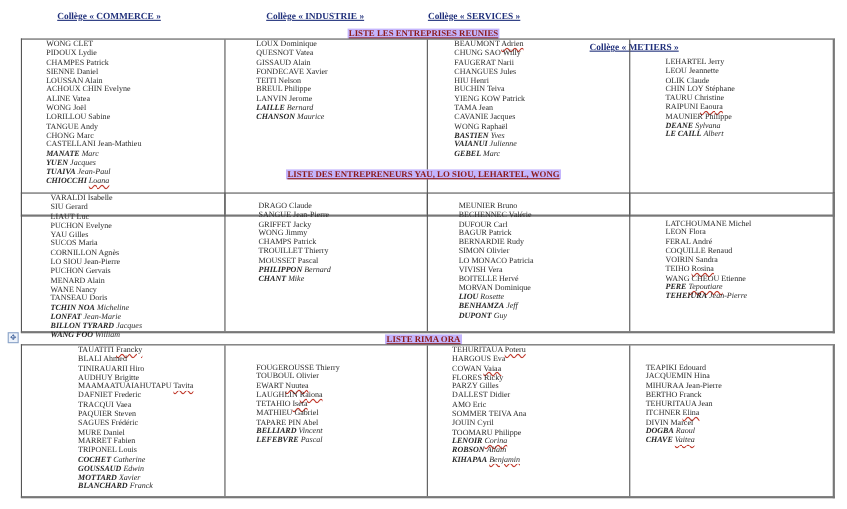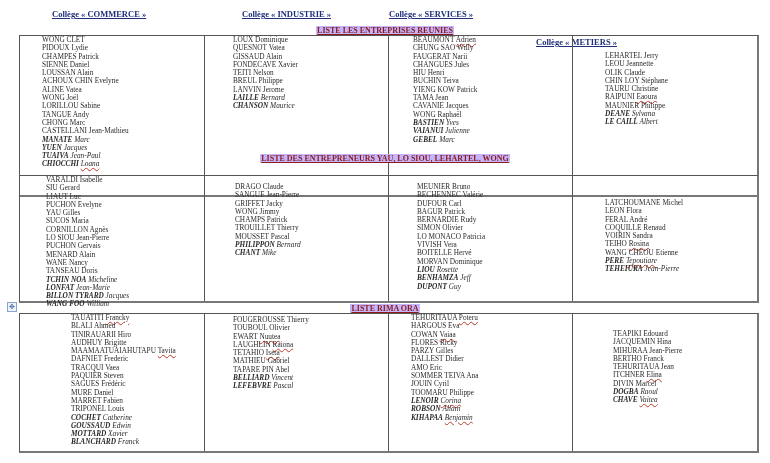--- a/index.html
+++ b/index.html
@@ -187,21 +187,21 @@
         <li><span class="ln">MURE</span> <span class="fn">Daniel</span></li>
         <li><span class="ln">MARRET</span> <span class="fn">Fabien</span></li>
         <li><span class="ln">TRIPONEL</span> <span class="fn">Louis</span></li>
         <li class="it"><span class="ln">COCHET</span> <span class="fn">Catherine</span></li>
         <li class="it"><span class="ln">GOUSSAUD</span> <span class="fn">Edwin</span></li>
         <li class="it"><span class="ln">MOTTARD</span> <span class="fn">Xavier</span></li>
         <li class="it"><span class="ln">BLANCHARD</span> <span class="fn">Franck</span></li>
       </ul>
     </div>
   <div class="col" style="width:184px;">
-      <ul class="names" style="left:28px;top:2px;">
+      <ul class="names" style="left:28px;top:16px;">
         <li><span class="ln">FOUGEROUSSE</span> <span class="fn">Thierry</span></li>
         <li><span class="ln">TOUBOUL</span> <span class="fn">Olivier</span></li>
         <li><span class="ln">EWART</span> <span class="fn squig">Nuutea</span></li>
         <li><span class="ln">LAUGHLIN</span> <span class="fn squig">Raiona</span></li>
         <li><span class="ln">TETAHIO</span> <span class="fn squig">Iseta</span></li>
         <li><span class="ln">MATHIEU</span> <span class="fn">Gabriel</span></li>
         <li><span class="ln">TAPARE PIN</span> <span class="fn">Abel</span></li>
         <li class="it"><span class="ln">BELLIARD</span> <span class="fn">Vincent</span></li>
         <li class="it"><span class="ln">LEFEBVRE</span> <span class="fn">Pascal</span></li>
       </ul>
@@ -217,21 +217,21 @@
         <li><span class="ln">AMO</span> <span class="fn">Eric</span></li>
         <li><span class="ln">SOMMER TEIVA</span> <span class="fn">Ana</span></li>
         <li><span class="ln">JOUIN</span> <span class="fn">Cyril</span></li>
         <li><span class="ln">TOOMARU</span> <span class="fn">Philippe</span></li>
         <li class="it"><span class="ln">LENOIR</span> <span class="fn squig">Corina</span></li>
         <li class="it"><span class="ln">ROBSON</span> <span class="fn">Allain</span></li>
         <li class="it"><span class="ln">KIHAPAA</span> <span class="fn squig">Benjamin</span></li>
       </ul>
     </div>
   <div class="col" style="flex:1;">
-      <ul class="names" style="left:40px;top:0;">
+      <ul class="names" style="left:14px;top:0;">
         <li><span class="ln">TEAPIKI</span> <span class="fn">Edouard</span></li>
         <li><span class="ln">JACQUEMIN</span> <span class="fn">Hina</span></li>
         <li><span class="ln">MIHURAA</span> <span class="fn">Jean-Pierre</span></li>
         <li><span class="ln">BERTHO</span> <span class="fn">Franck</span></li>
         <li><span class="ln">TEHURITAUA</span> <span class="fn">Jean</span></li>
         <li><span class="ln">ITCHNER</span> <span class="fn squig">Elina</span></li>
         <li><span class="ln">DIVIN</span> <span class="fn">Marcel</span></li>
         <li class="it"><span class="ln">DOGBA</span> <span class="fn">Raoul</span></li>
         <li class="it"><span class="ln">CHAVE</span> <span class="fn squig">Vaitea</span></li>
       </ul>

